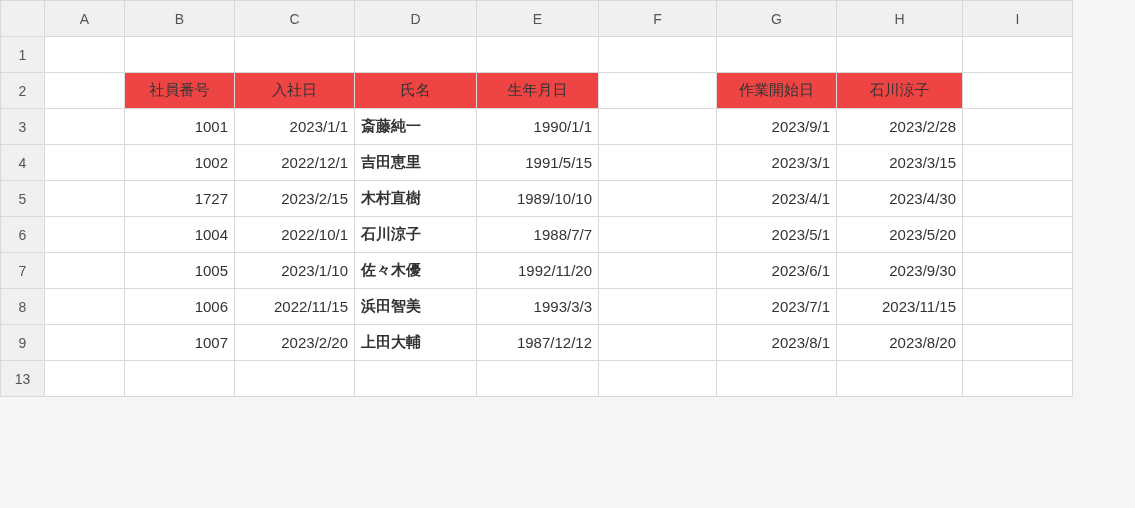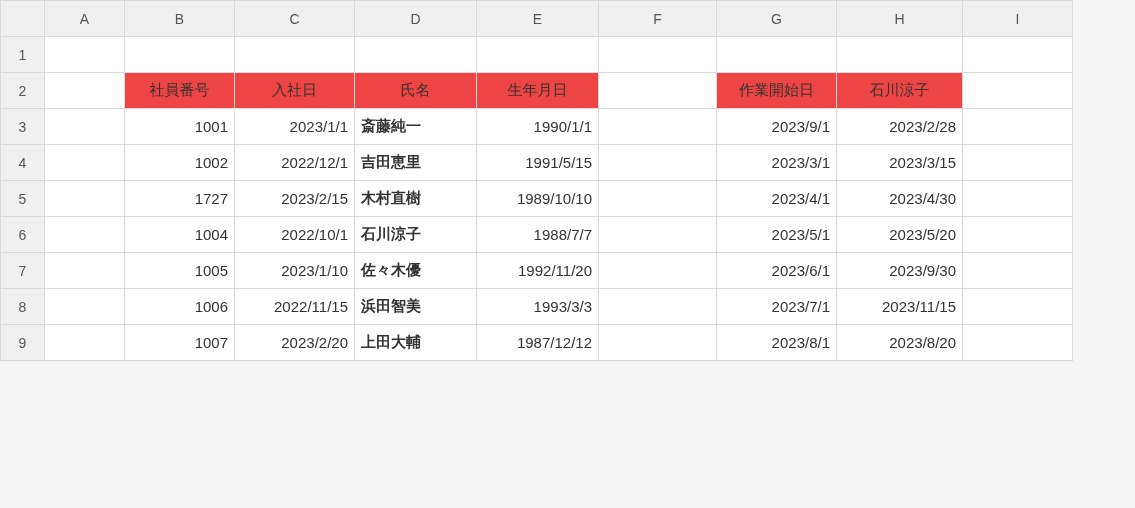--- a/index.html
+++ b/index.html
@@ -208,18 +208,30 @@
       <td>1007</td>
       <td>2023/2/20</td>
       <td class="center">上田大輔</td>
       <td>1987/12/12</td>
       <td class="empty"></td>
       <td>2023/8/1</td>
       <td>2023/8/20</td>
       <td class="empty"></td>
     </tr>
 
+    <tr>
+      <th class="rowhead">13</th>
+      <td class="empty"></td>
+      <td class="empty"></td>
+      <td class="empty"></td>
+      <td class="empty"></td>
+      <td class="empty"></td>
+      <td class="empty"></td>
+      <td class="empty"></td>
+      <td class="empty"></td>
+      <td class="empty"></td>
+    </tr>
   </tbody>
 </table>
 </div>
 
 
 
 
 </body></html>

